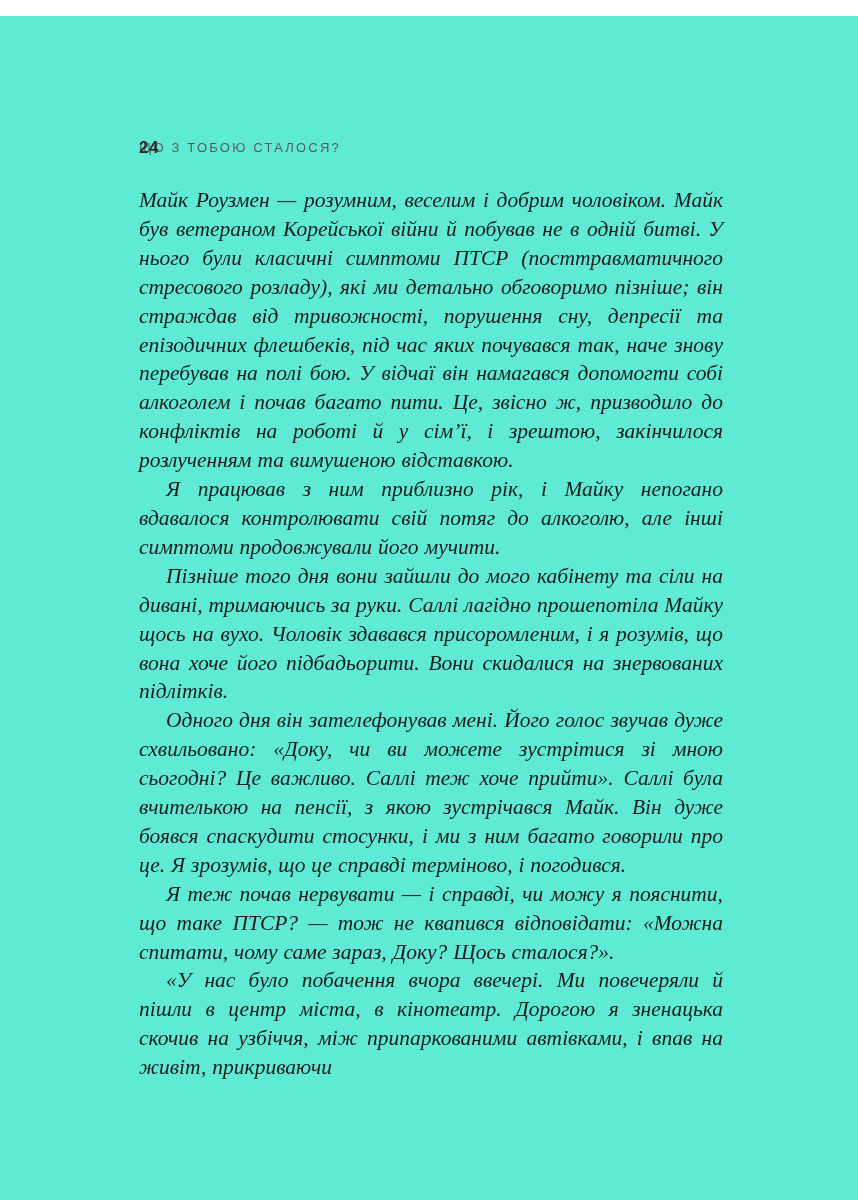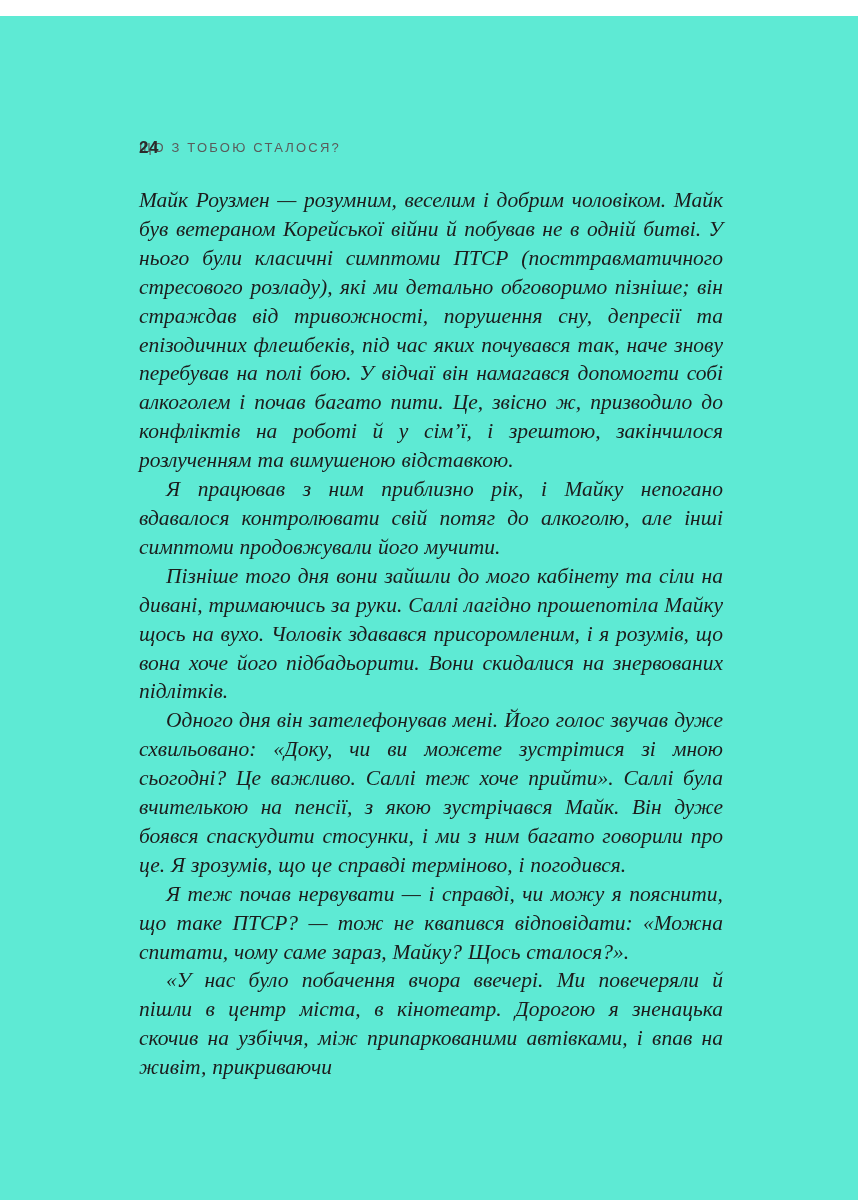--- a/index.html
+++ b/index.html
@@ -73,18 +73,18 @@
     <div class="running-header">
       <span class="page-number">24</span>
       <span class="head-title">ЩО З ТОБОЮ СТАЛОСЯ?</span>
     </div>
 
     <div class="body-text">
       <p class="no-indent">Майк Роузмен — розумним, веселим і добрим чоловіком. Майк був ветераном Корейської війни й побував не в одній битві. У нього були класичні симптоми ПТСР (посттравматичного стресового розладу), які ми детально обговоримо пізніше; він страждав від тривожності, порушення сну, депресії та епізодичних флешбеків, під час яких почувався так, наче знову перебував на полі бою. У відчаї він намагався допомогти собі алкоголем і почав багато пити. Це, звісно ж, призводило до конфліктів на роботі й у сім’ї, і зрештою, закінчилося розлученням та вимушеною відставкою.</p>
       <p>Я працював з ним приблизно рік, і Майку непогано вдавалося контролювати свій потяг до алкоголю, але інші симптоми продовжували його мучити.</p>
       <p>Пізніше того дня вони зайшли до мого кабінету та сіли на дивані, тримаючись за руки. Саллі лагідно прошепотіла Майку щось на вухо. Чоловік здавався присоромленим, і я розумів, що вона хоче його підбадьорити. Вони скидалися на знервованих підлітків.</p>
       <p>Одного дня він зателефонував мені. Його голос звучав дуже схвильовано: «Доку, чи ви можете зустрітися зі мною сьогодні? Це важливо. Саллі теж хоче прийти». Саллі була вчителькою на пенсії, з якою зустрічався Майк. Він дуже боявся спаскудити стосунки, і ми з ним багато говорили про це. Я зрозумів, що це справді терміново, і погодився.</p>
-      <p>Я теж почав нервувати — і справді, чи можу я пояснити, що таке ПТСР? — тож не квапився відповідати: «Можна спитати, чому саме зараз, Майку? Щось сталося?».</p>
+      <p>Я теж почав нервувати — і справді, чи можу я пояснити, що таке ПТСР? — тож не квапився відповідати: «Можна спитати, чому саме зараз, Доку? Щось сталося?».</p>
       <p>«У нас було побачення вчора ввечері. Ми повечеряли й пішли в центр міста, в кінотеатр. Дорогою я зненацька скочив на узбіччя, між припаркованими автівками, і впав на живіт, прикриваючи</p>
     </div>
 
   </div>
 </div>
 
 </body></html>

